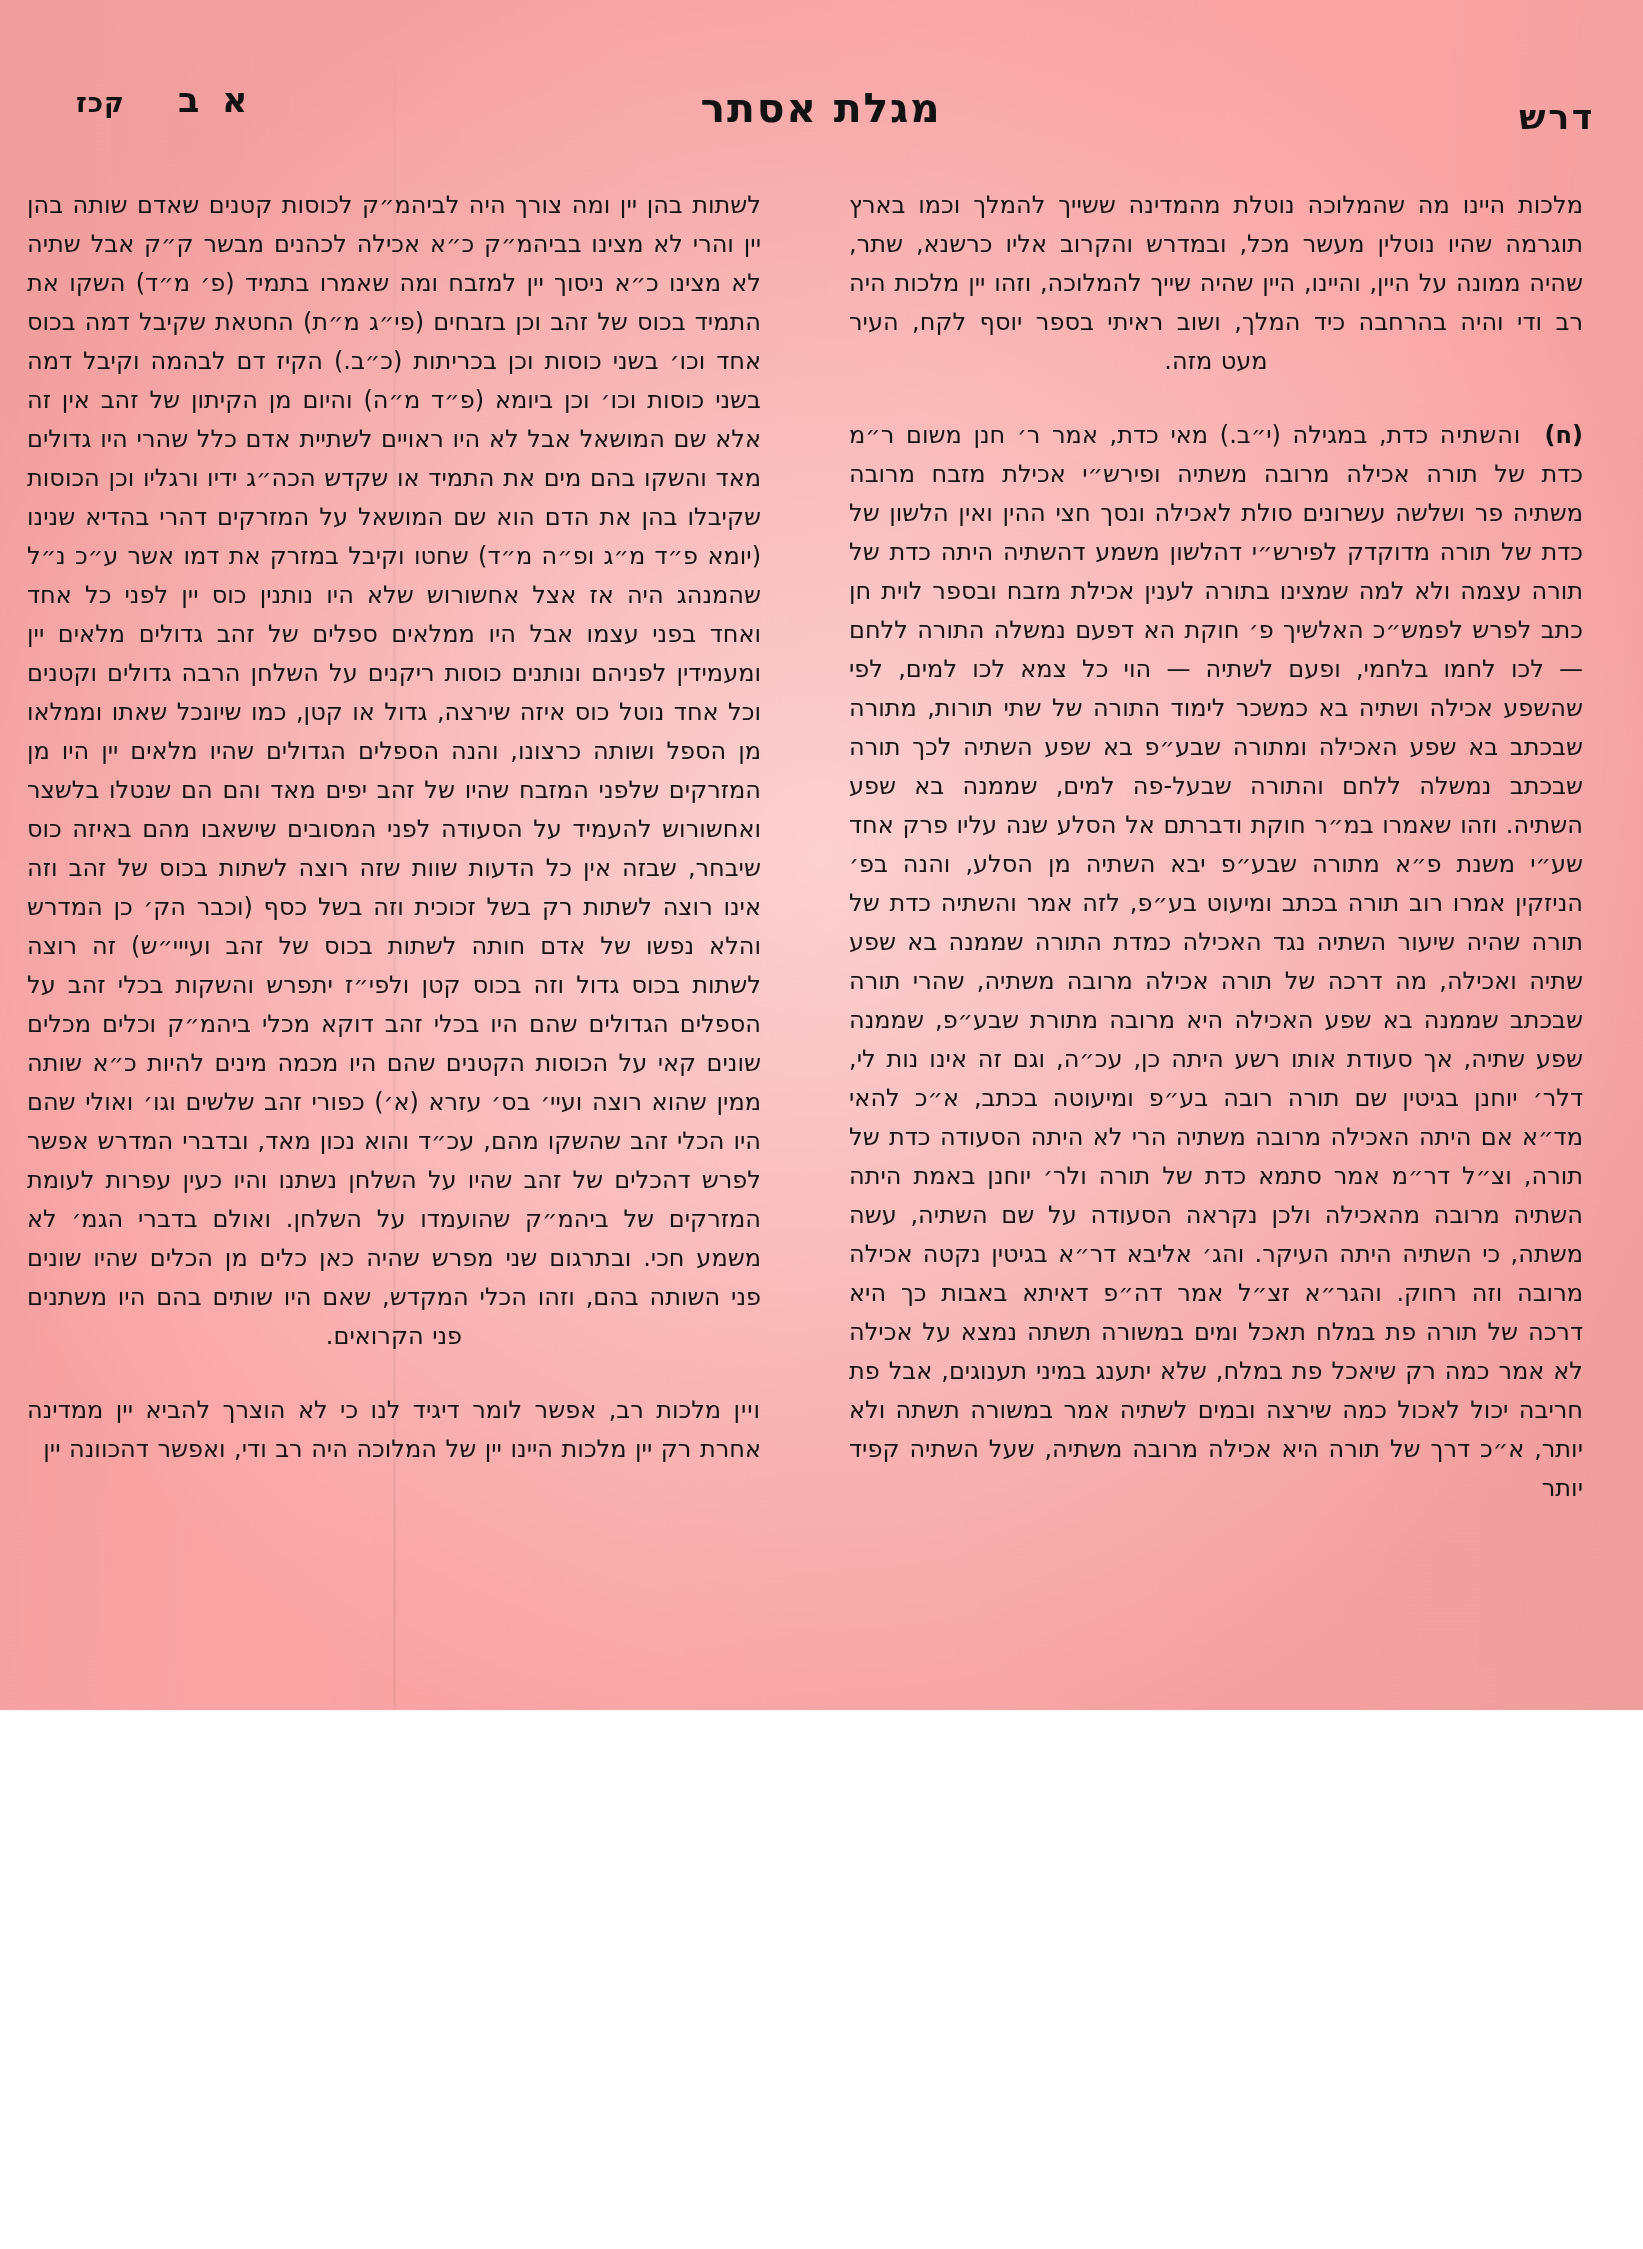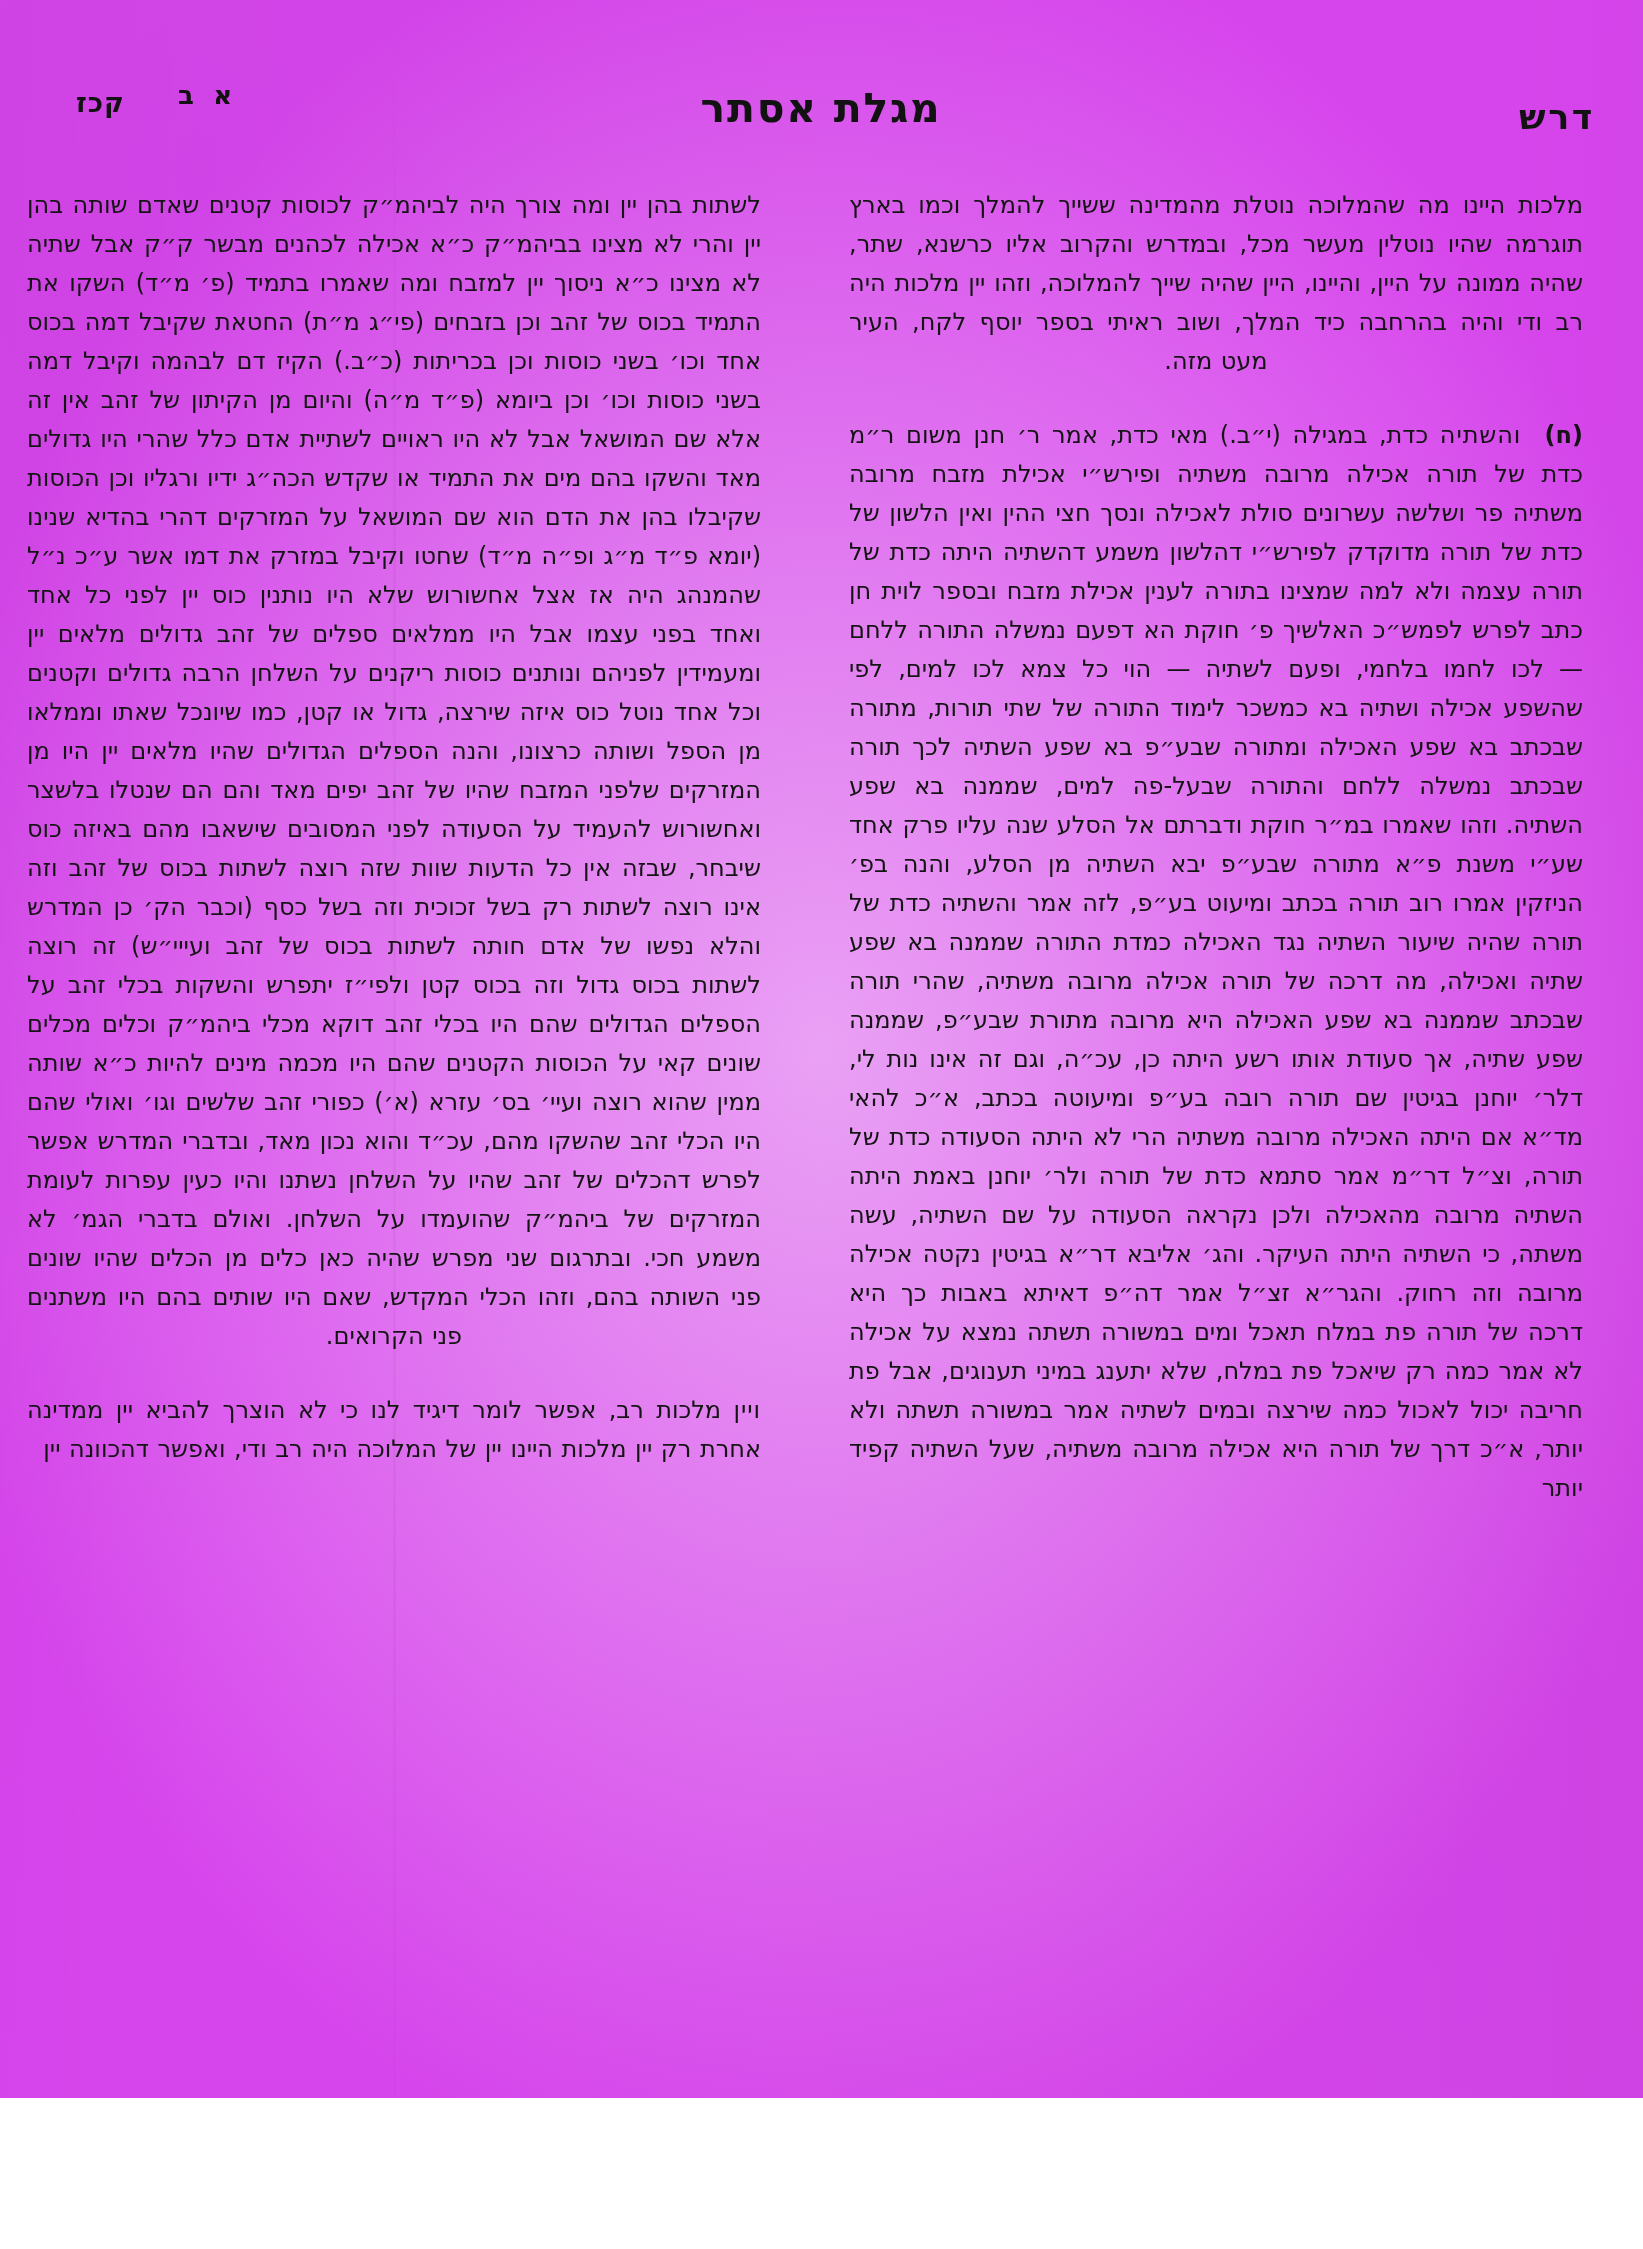--- a/index.html
+++ b/index.html
@@ -7,22 +7,22 @@
     margin: 0;
     padding: 0;
     background: #ffffff;
   }
   body {
     font-family: "DejaVu Sans", sans-serif;
   }
   .page {
     position: relative;
     width: 1644px;
-    height: 2098px;
-    background: #d946ef;
+    height: 1710px;
+    background: #fca5a5;
     overflow: hidden;
     box-sizing: border-box;
   }
   
   .page::before {
     content: "";
     position: absolute;
     inset: 0;
     pointer-events: none;
     background:
@@ -69,21 +69,21 @@
   .hdr-title {
     left: 50%;
     transform: translateX(-50%);
     top: 3.5px;
     font-size: 41px;
     letter-spacing: 1.7px;
   }
   .hdr-sheet {
     left: 131px;
     top: 0;
-    font-size: 26px;
+    font-size: 35px;
     letter-spacing: 5.2px;
   }
   .hdr-page {
     left: 29px;
     top: 7px;
     font-size: 27px;
     letter-spacing: 0.9px;
   }
 
   

